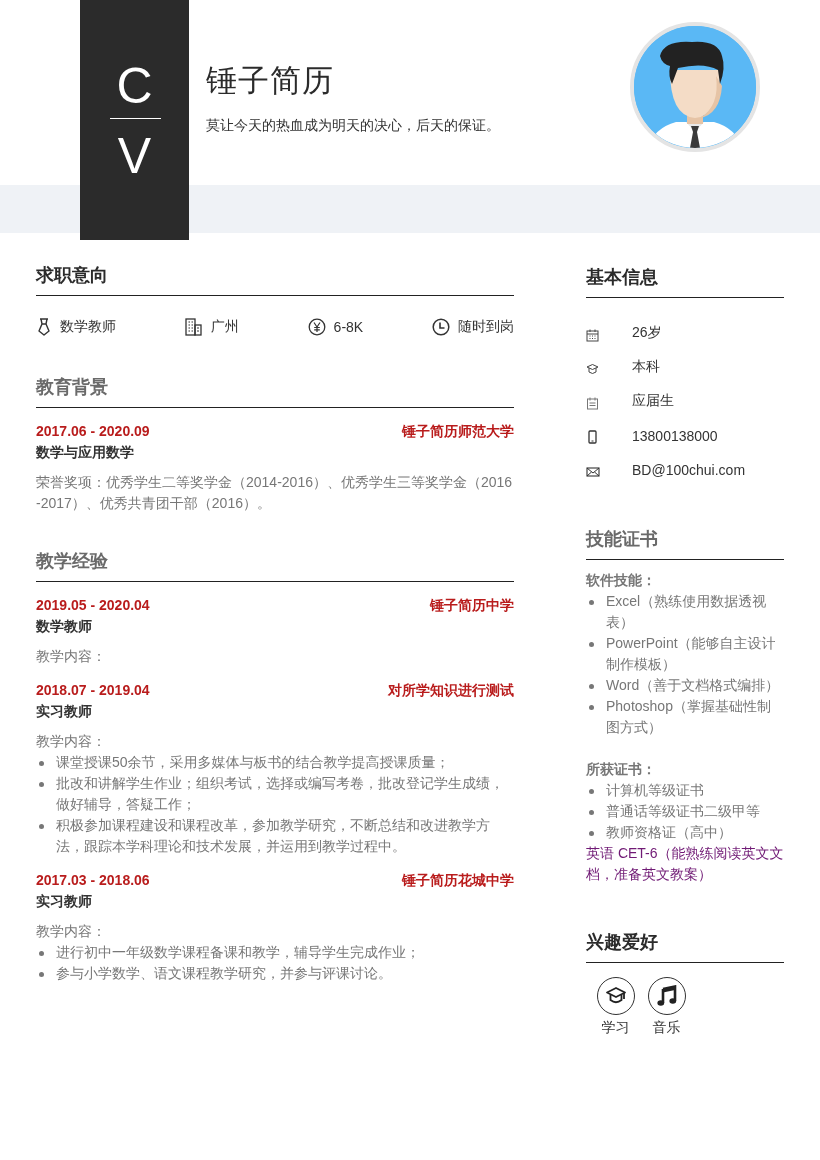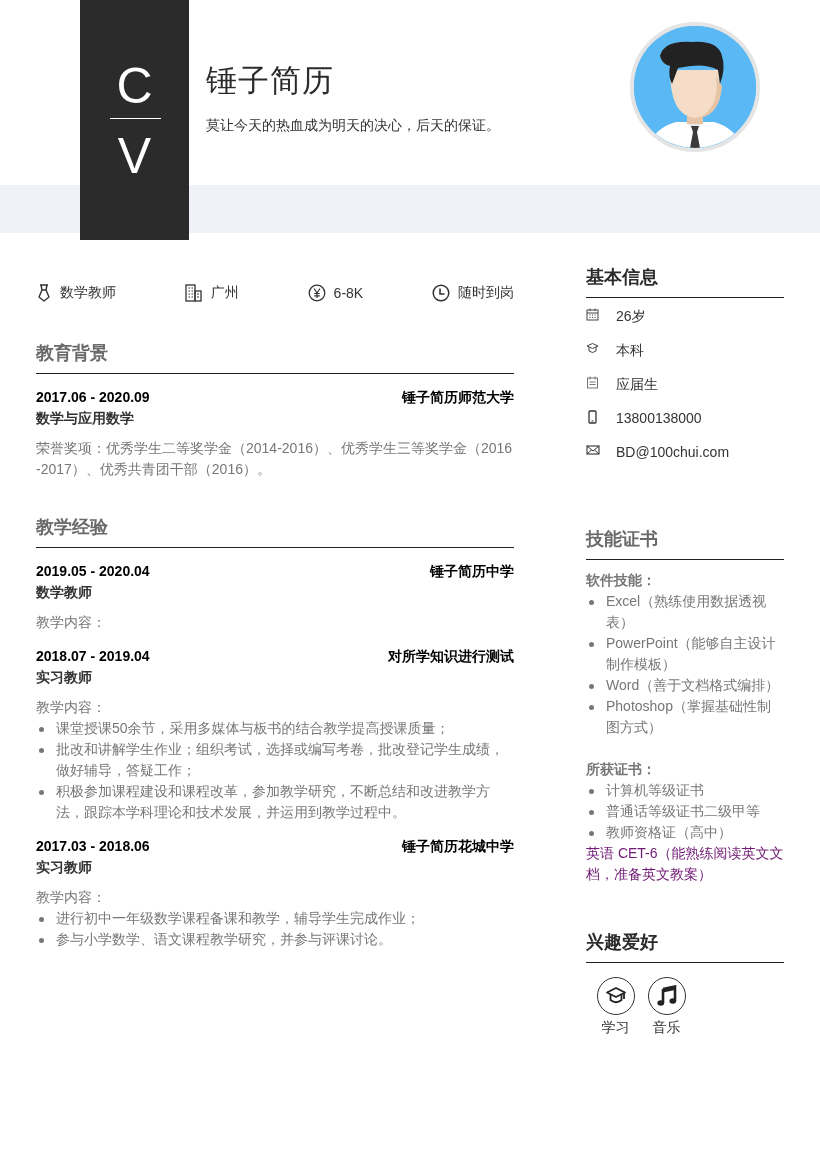--- a/index.html
+++ b/index.html
@@ -21,29 +21,29 @@
   .left { position: absolute; left: 36px; top: 262px; width: 478px; }
   .right { position: absolute; left: 586px; top: 262px; width: 198px; }
 
   .sec-title { font-size: 18px; font-weight: bold; color: #2b2b2b; height: 34px; line-height: 26px; border-bottom: 1.5px solid #222; }
   .sec-title.grey { color: #6a6a6a; }
 
   .intent { display: flex; justify-content: space-between; align-items: center; height: 60px; padding-top: 2px; }
   .intent-item { display: flex; align-items: center; font-size: 14px; color: #333; }
   .intent-item svg { margin-right: 8px; }
 
-  .entry-head { display: flex; justify-content: space-between; font-size: 14px; font-weight: bold; color: #000000; margin-top: 13px; line-height: 20px; }
+  .entry-head { display: flex; justify-content: space-between; font-size: 14px; font-weight: bold; color: #b91c1c; margin-top: 13px; line-height: 20px; }
   .entry-sub { font-size: 14px; font-weight: bold; color: #333; line-height: 22px; }
   .entry-text { font-size: 14px; color: #777; line-height: 21px; margin-top: 9px; word-break: break-all; }
   .bullets { list-style: none; font-size: 14px; color: #777; line-height: 21px; }
   .bullets li { position: relative; padding-left: 20px; }
   .bullets li::before { content: ""; position: absolute; left: 3px; top: 9px; width: 5px; height: 5px; border-radius: 50%; background: #777; }
 
   .basic-list { list-style: none; margin-top: 10px; }
-  .basic-list li { display: flex; align-items: flex-start; height: 34px; font-size: 14px; color: #333; }
+  .basic-list li { display: flex; align-items: flex-end; height: 34px; font-size: 14px; color: #333; gap: 16px; }
   .basic-list li .ic { width: 30px; display: flex; align-items: center; }
 
   .sub-label { font-size: 14px; font-weight: bold; color: #777; line-height: 21px; }
   .r-text { font-size: 14px; color: #701a75; line-height: 21px; }
 
   .hobbies { display: flex; margin-top: 14px; padding-left: 4px; }
   .hobby { width: 51px; text-align: center; margin-right: 0; }
   .hobby .circ { width: 38px; height: 38px; border-radius: 50%; border: 1.5px solid #333; display: flex; align-items: center; justify-content: center; margin: 0 auto; }
   .hobby .lbl { font-size: 14px; color: #333; margin-top: 4px; }
 </style>
@@ -70,20 +70,21 @@
     <rect x="53" y="80" width="16" height="18" fill="#e6c4a6"></rect>
     <path d="M36 44 Q36 90 61 92 Q86 90 86 44 Z" fill="#f4dcc6"></path>
     <path d="M82 50 Q86 80 66 92 Q86 88 88 60 Z" fill="#e6c4a6"></path>
     <path d="M26 30 Q30 14 58 16 Q84 14 88 30 Q92 42 86 58 L84 44 Q70 36 44 42 L38 58 Q34 50 36 40 Q28 38 26 30 Z" fill="#222"></path>
   </svg>
 </div>
 
 <div class="left">
 
   <section>
+    <div class="sec-title">求职意向</div>
     <div class="intent">
       <div class="intent-item">
         <svg width="16" height="18" viewBox="0 0 16 18">
           <path d="M4 1 L12 1 M5 1 L6 6 L3 13 L8 17 L13 13 L10 6 L11 1 M6 6 L10 6" fill="none" stroke="#333" stroke-width="1.4" stroke-linejoin="round"></path>
         </svg>
         <span>数学教师</span>
       </div>
       <div class="intent-item">
         <svg width="18" height="18" viewBox="0 0 18 18">
           <rect x="1" y="1" width="9" height="16" fill="none" stroke="#333" stroke-width="1.3"></rect>

